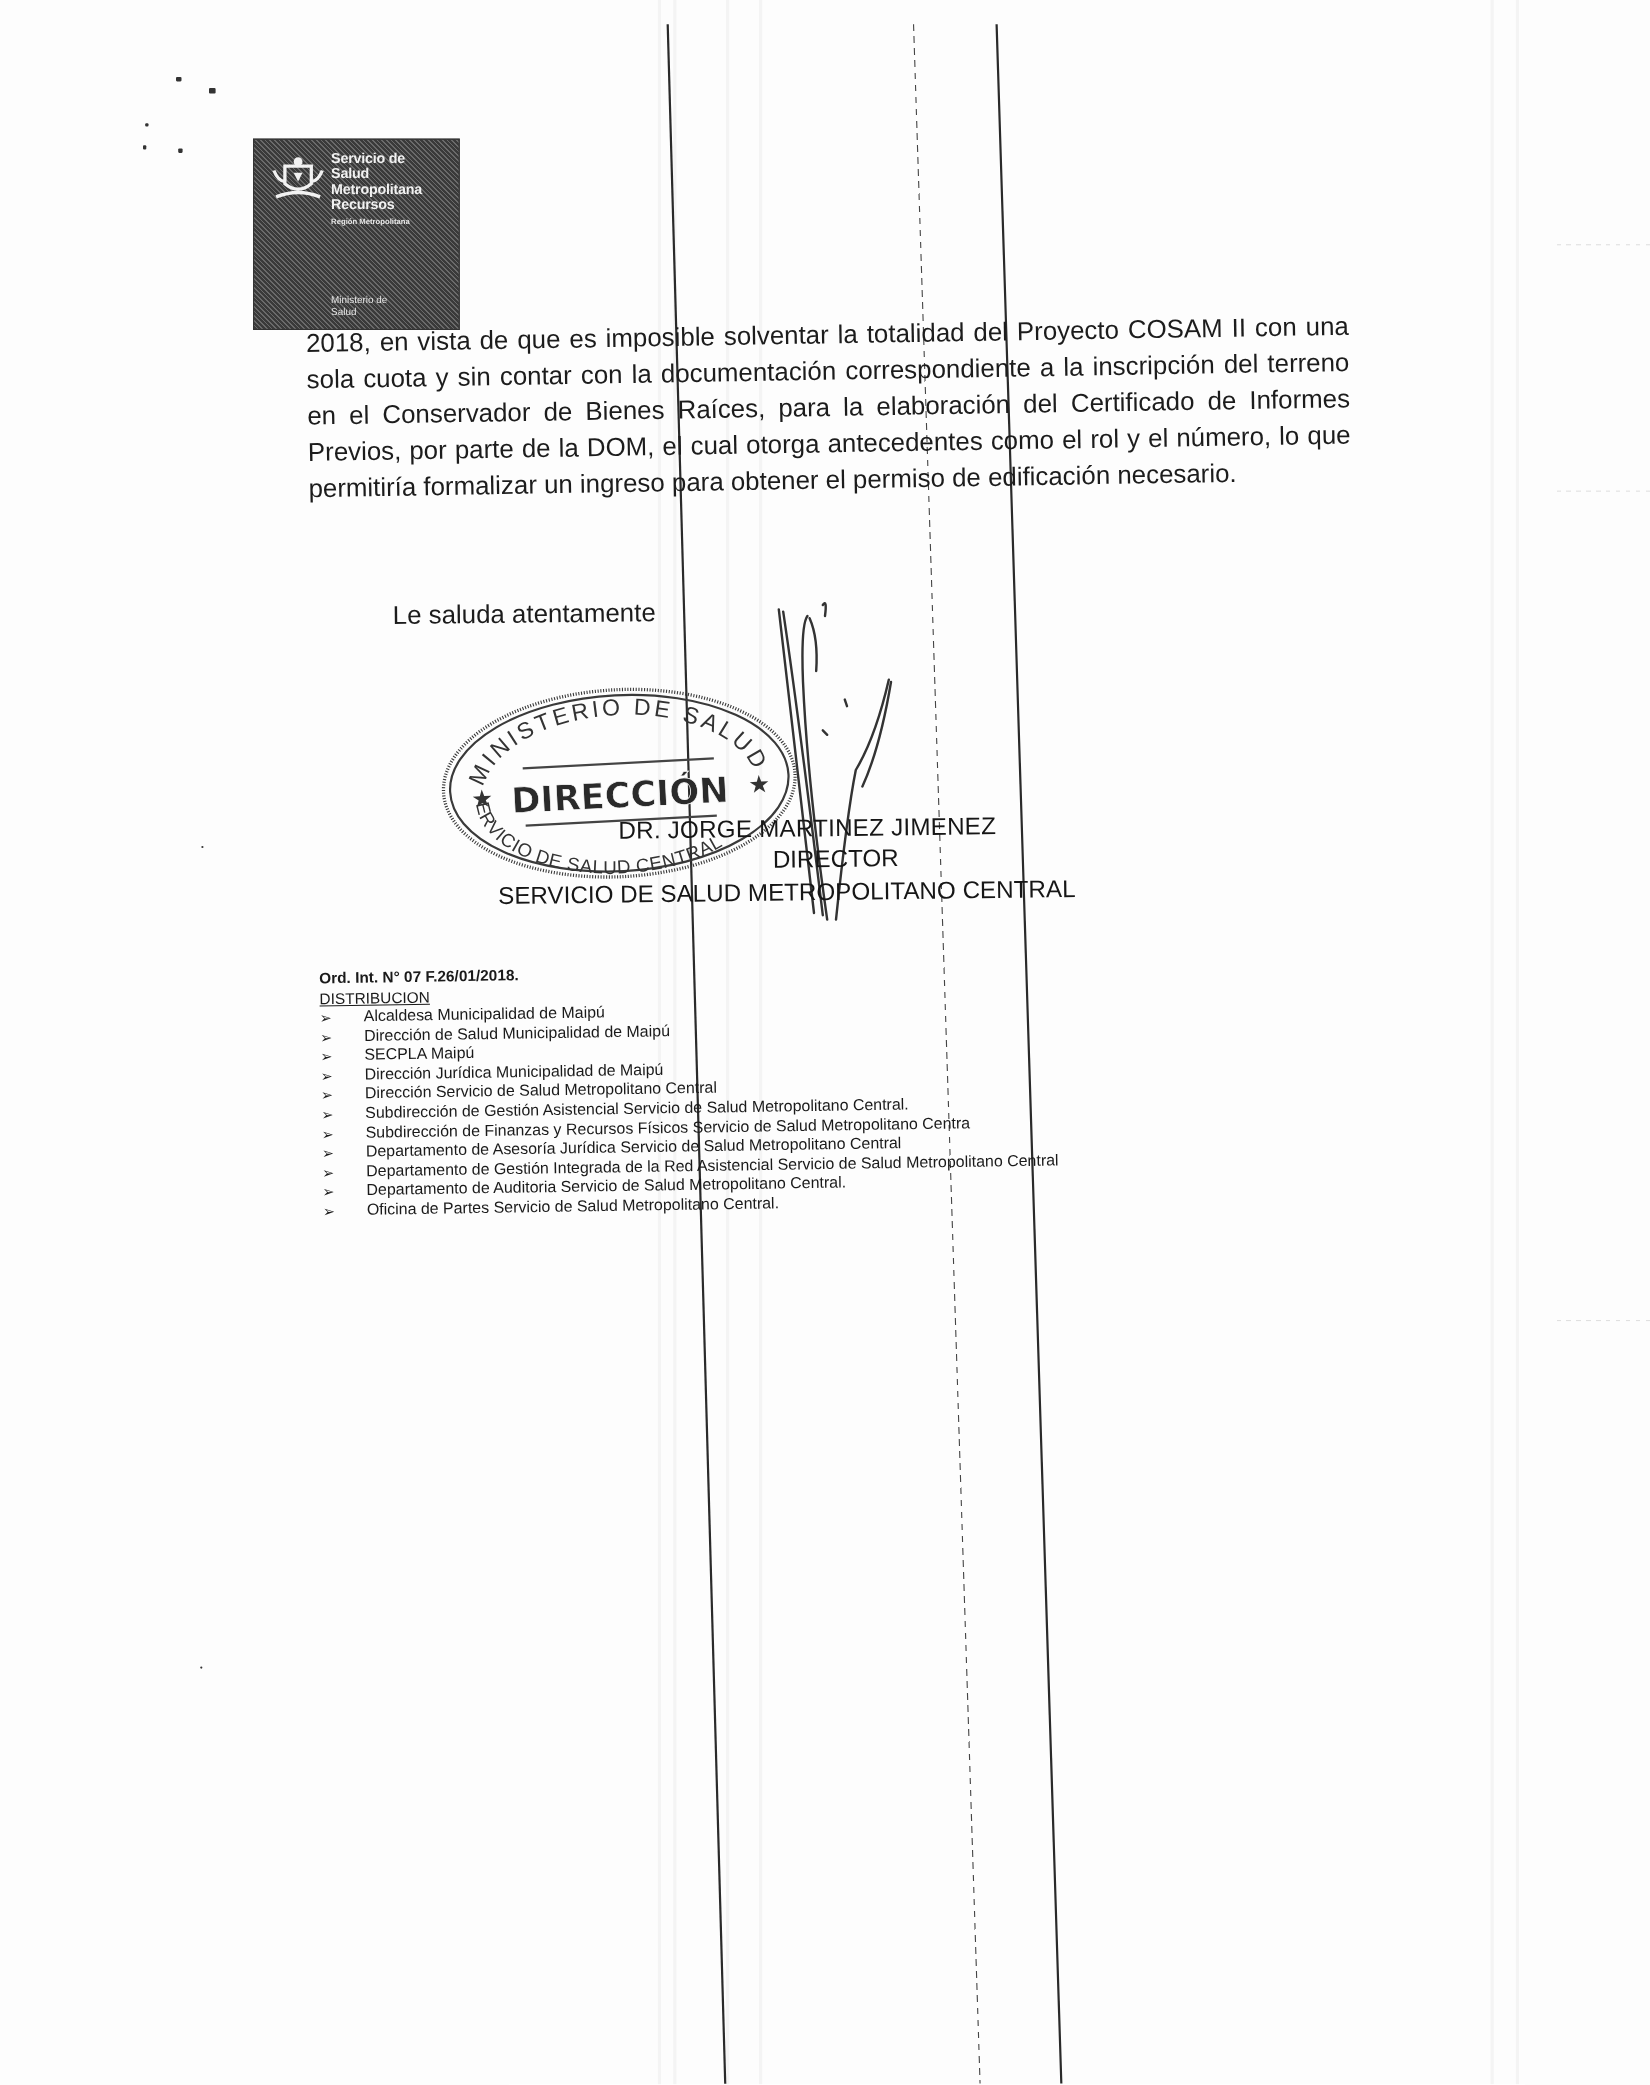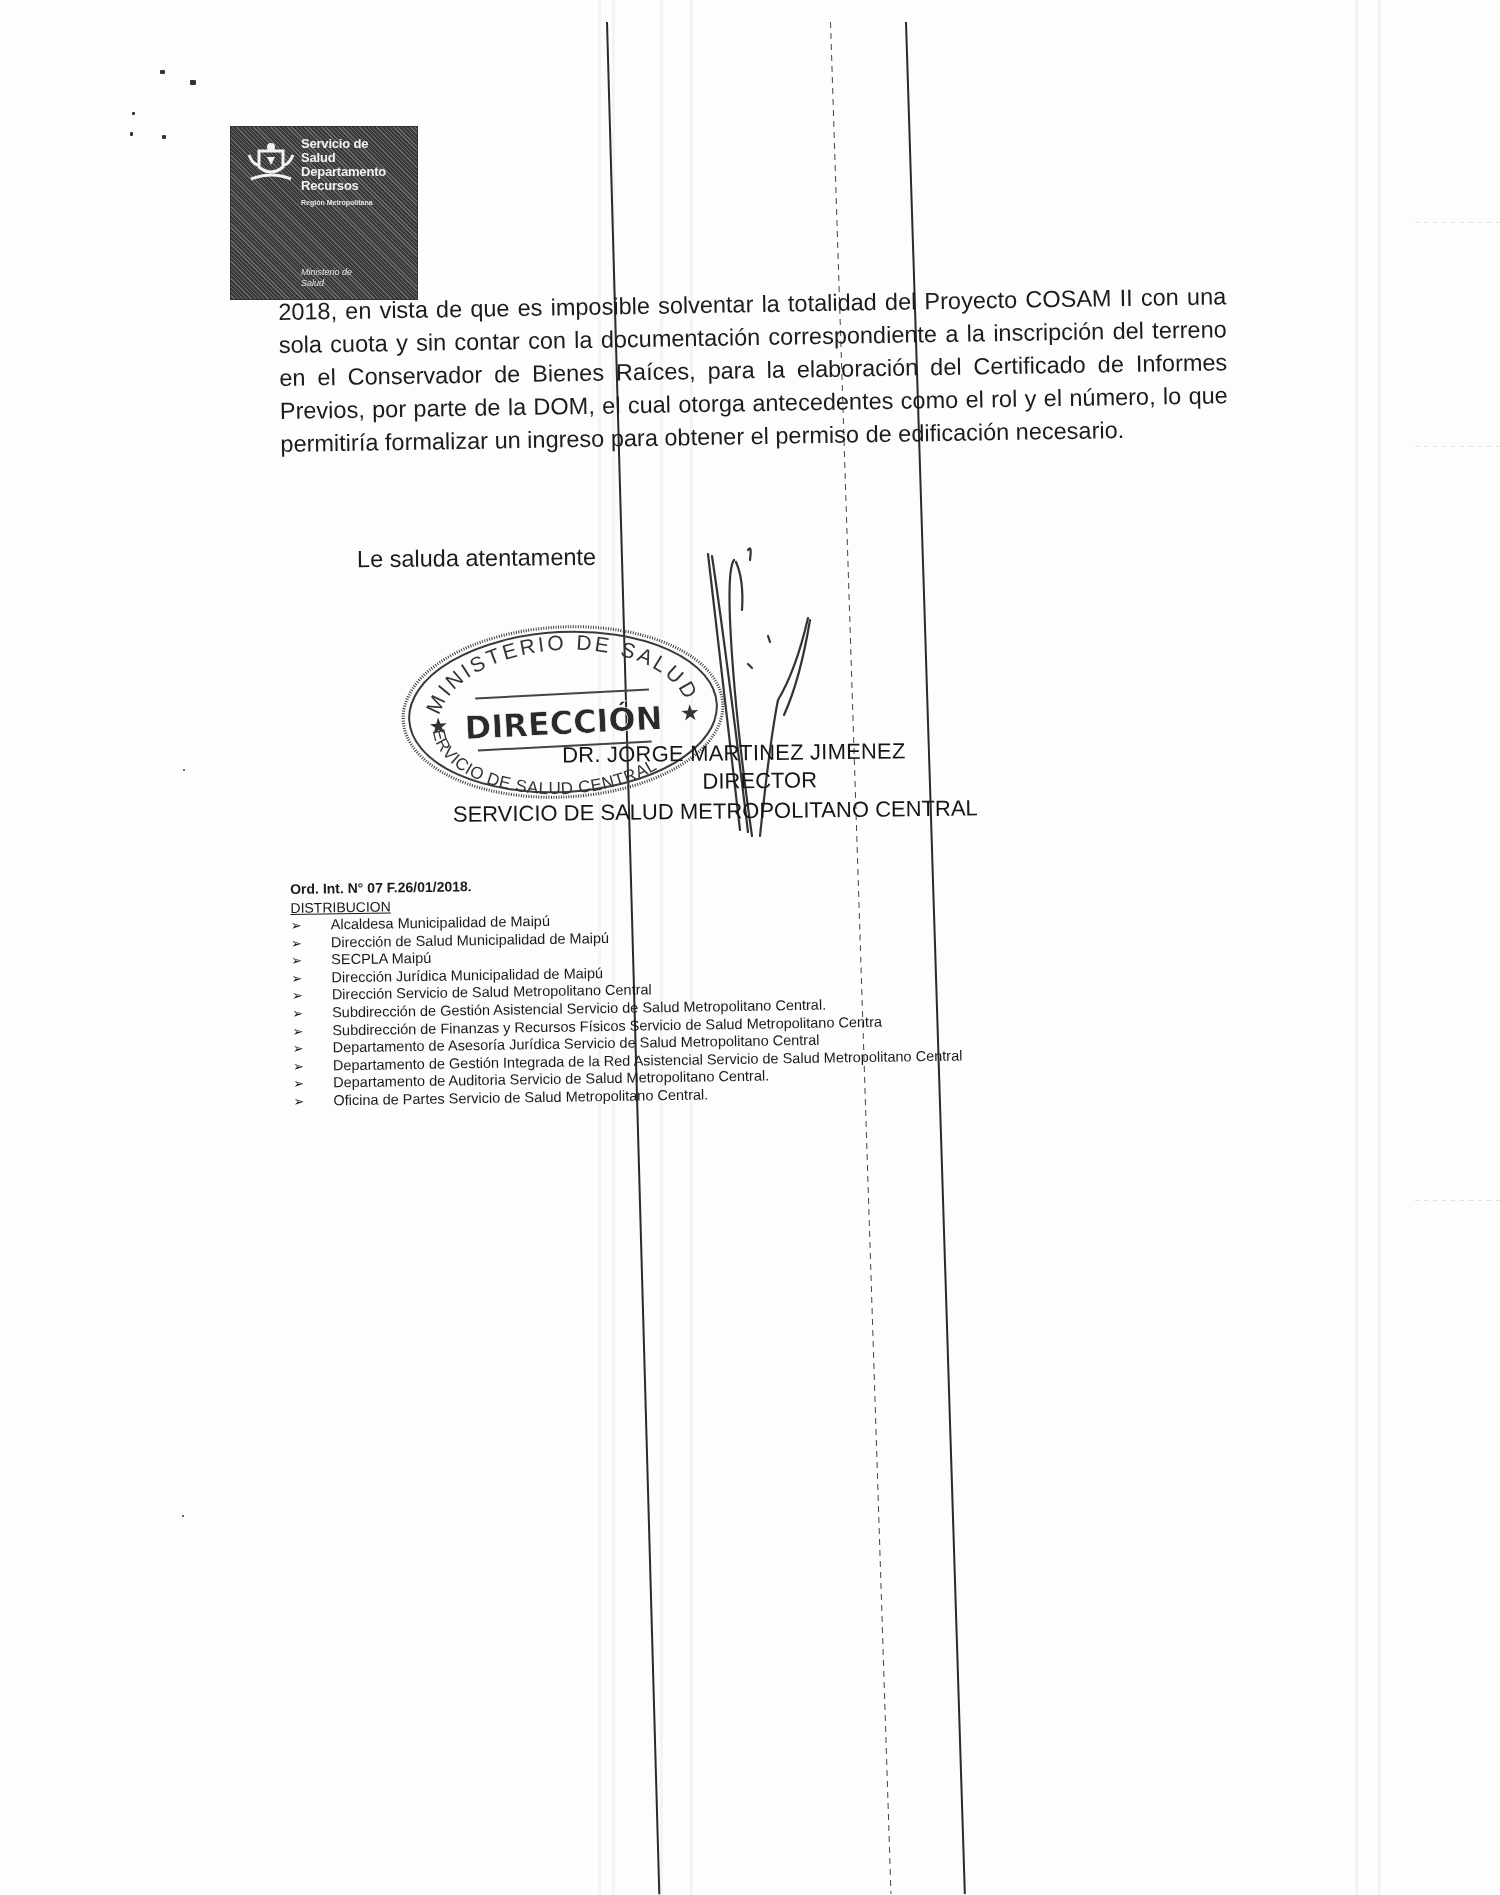--- a/index.html
+++ b/index.html
@@ -22,21 +22,21 @@
     .logo {
       position: absolute; left: 230px; top: 126px; width: 186px; height: 172px;
       background:
         repeating-linear-gradient(45deg, #3a3a3a 0 2px, #6a6a6a 2px 3px),
         #4a4a4a;
       border: 1px solid #333;
     }
     .logo .crest { position: absolute; left: 14px; top: 14px; width: 52px; height: 46px; }
     .logo .l-title { position: absolute; left: 70px; top: 10px; color: #f2f2f2; font-weight: bold; font-size: 13px; line-height: 14px; width: 110px; letter-spacing: -0.2px; }
     .logo .l-sub { position: absolute; left: 70px; top: 72px; color: #e8e8e8; font-weight: bold; font-size: 7px; }
-    .logo .l-min { position: absolute; left: 70px; top: 140px; color: #e8e8e8; font-size: 9px; line-height: 11px; width: 100px; font-style: italic; }
+    .logo .l-min { position: absolute; left: 70px; top: 140px; color: #e8e8e8; font-size: 9px; line-height: 11px; width: 100px; }
 
     
     .body-text {
       position: absolute; left: 278px; top: 296px; width: 948px;
       font-size: 23.5px; line-height: 33px; text-align: justify; color: #1c1c1c;
       transform: rotate(-0.95deg); transform-origin: left top;
     }
     .body-text p { margin: 0; text-align-last: left; }
 
     .closing { position: absolute; left: 357px; top: 545px; font-size: 23.5px; color: #1c1c1c; transform: rotate(-0.6deg); }
@@ -91,21 +91,21 @@
     <svg class="crest" viewBox="0 0 52 46">
       <path d="M14 10 L38 10 L38 26 Q26 36 14 26 Z" fill="none" stroke="#f2f2f2" stroke-width="3"></path>
       <circle cx="26" cy="6" r="4" fill="#f2f2f2"></circle>
       <path d="M4 14 Q8 24 14 24 M48 14 Q44 24 38 24" stroke="#f2f2f2" stroke-width="3" fill="none"></path>
       <path d="M6 38 Q26 30 46 38" stroke="#f2f2f2" stroke-width="3" fill="none"></path>
       <path d="M22 16 L30 16 L26 24 Z" fill="#f2f2f2"></path>
     </svg>
     <div class="l-title">
       <div>Servicio de</div>
       <div>Salud</div>
-      <div>Departamento</div>
+      <div>Metropolitana</div>
       <div>Recursos</div>
     </div>
     <div class="l-sub">Región Metropolitana</div>
     <div class="l-min">
       <div>Ministerio de</div>
       <div>Salud</div>
     </div>
   </div>
 
   <div class="body-text">

